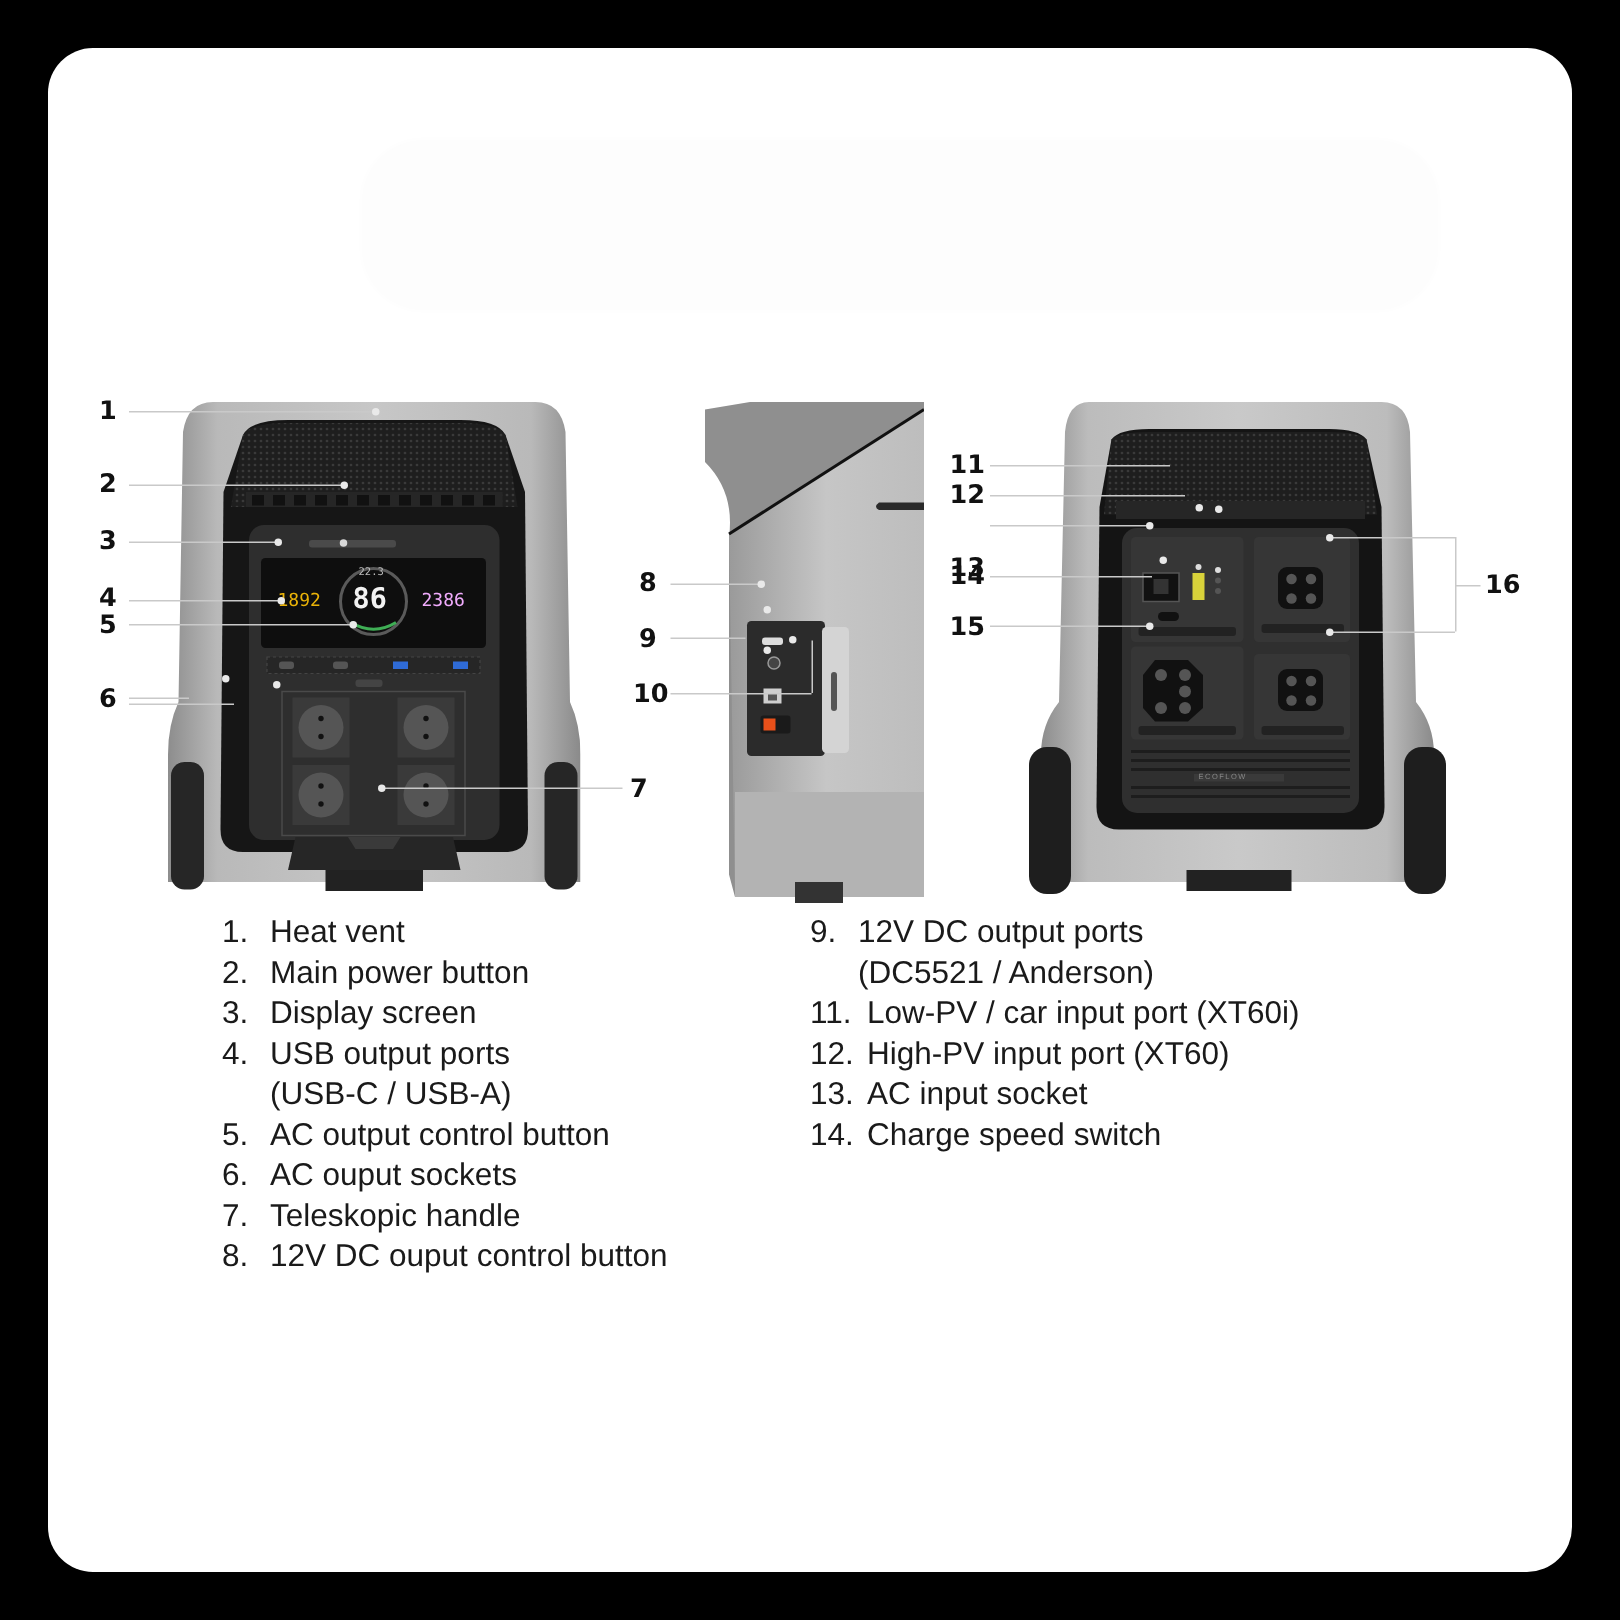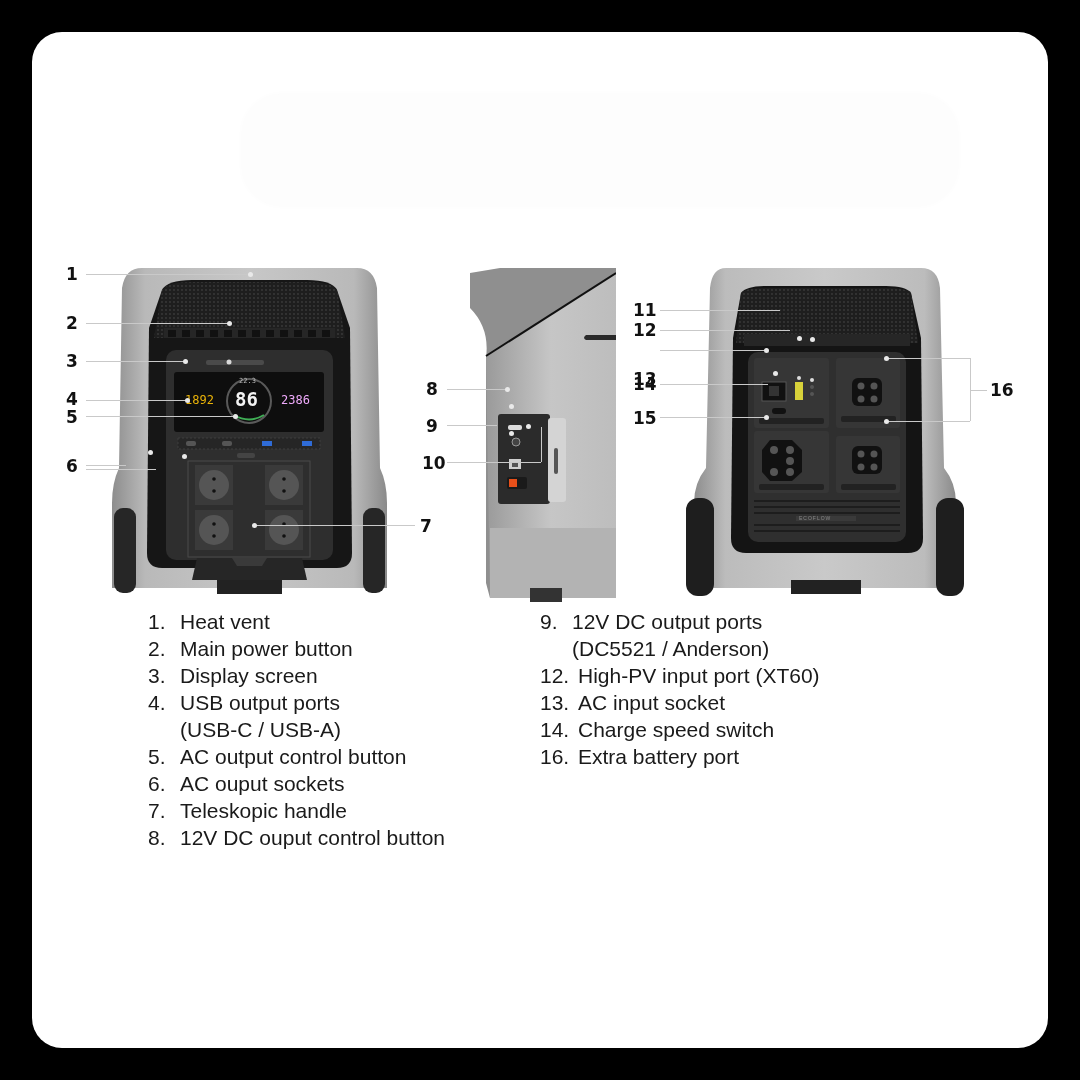--- a/index.html
+++ b/index.html
@@ -296,17 +296,17 @@
   <div class="row cont">(USB-C / USB-A)</div>
   <div class="row"><span class="num" style="width:32px">5.</span><span>AC output control button</span></div>
   <div class="row"><span class="num" style="width:32px">6.</span><span>AC ouput sockets</span></div>
   <div class="row"><span class="num" style="width:32px">7.</span><span>Teleskopic handle</span></div>
   <div class="row"><span class="num" style="width:32px">8.</span><span>12V DC ouput control button</span></div>
 </div>
 
 <div class="legend" style="left:540px;top:608px;">
   <div class="row"><span class="num" style="width:32px">9.</span><span>12V DC output ports</span></div>
   <div class="row cont">(DC5521 / Anderson)</div>
+  <div class="row"><span class="num" style="width:38px">11.</span><span>Low-PV / car input port (XT60i)</span></div>
   <div class="row"><span class="num" style="width:38px">12.</span><span>High-PV input port (XT60)</span></div>
   <div class="row"><span class="num" style="width:38px">13.</span><span>AC input socket</span></div>
   <div class="row"><span class="num" style="width:38px">14.</span><span>Charge speed switch</span></div>
-  <div class="row"><span class="num" style="width:38px">16.</span><span>Extra battery port</span></div>
 </div>
 
 </body></html>

